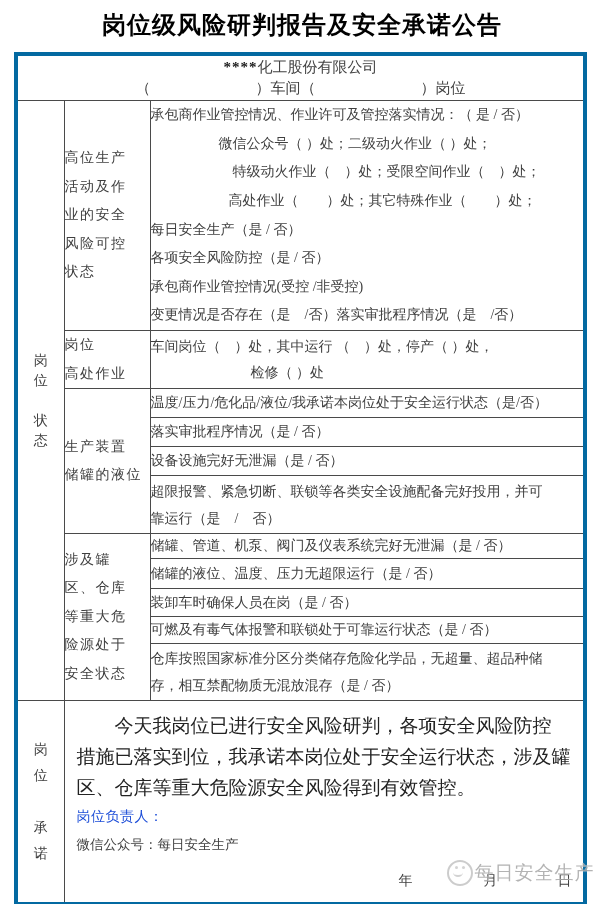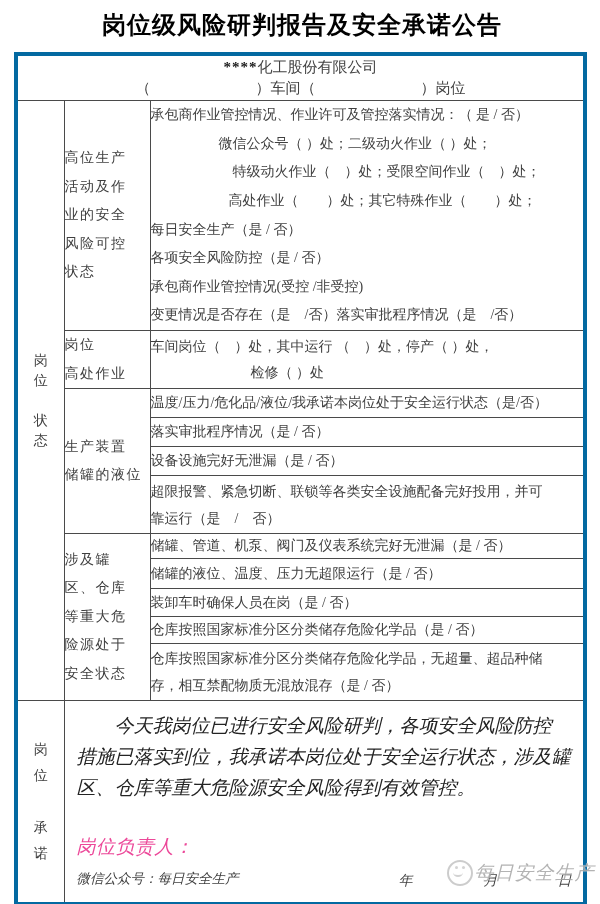--- a/index.html
+++ b/index.html
@@ -43,26 +43,26 @@
   td.cell-s1{vertical-align:top;padding:3px 6px 0 10px;line-height:28.6px;height:229px;}
   .ind-a{padding-left:68px;}
   .ind-b{padding-left:82px;}
   .ind-c{padding-left:78px;}
   td.cell-s2{vertical-align:top;padding:5px 6px 0 10px;line-height:26px;height:53px;}
   .ind-d{padding-left:100px;}
   td.row-cell{padding-left:10px;padding-right:6px;}
   td.row-two{white-space:pre-line;line-height:27px;}
   
   td.commit-cell{vertical-align:top;padding:0;height:192px;}
-  .commit-inner{position:relative;height:192px;width:100%;font-style:italic;}
+  .commit-inner{position:relative;height:192px;width:100%;}
   .commit-para{
     white-space:pre-line;font-size:19px;line-height:31px;color:#232323;
     margin:9px 6px 0 12px;text-indent:38px;width:500px;
   }
-  .manager-line{font-size:19px;color:#ec4899;margin:31px 0 0 12px;letter-spacing:0.5px;}
+  .manager-line{font-size:14px;color:#1d4ed8;margin:5px 0 0 12px;letter-spacing:0.5px;}
   .wechat-line{font-size:13.5px;color:#3f3f3f;margin:10px 0 0 12px;}
   .dateline span{position:absolute;top:162px;font-size:14px;color:#3f3f3f;}
   .d-year{left:334px;}
   .d-month{left:419px;}
   .d-day{left:493px;}
   .watermark{
     position:absolute;left:382px;top:150px;display:flex;align-items:center;
     opacity:0.88;pointer-events:none;justify-content:flex-end;
   }
   .wm-circle{
@@ -159,21 +159,21 @@
 安全状态</td>
     <td class="row-cell" style="height:24px">储罐、管道、机泵、阀门及仪表系统完好无泄漏（是 / 否）</td>
   </tr>
   <tr>
     <td class="row-cell" style="height:29px">储罐的液位、温度、压力无超限运行（是 / 否）</td>
   </tr>
   <tr>
     <td class="row-cell" style="height:27px">装卸车时确保人员在岗（是 / 否）</td>
   </tr>
   <tr>
-    <td class="row-cell" style="height:26px">仓库按照国家标准分区分类储存危险化学品（是 / 否）</td>
+    <td class="row-cell" style="height:26px">可燃及有毒气体报警和联锁处于可靠运行状态（是 / 否）</td>
   </tr>
   <tr>
     <td class="row-cell row-two" style="height:56px">仓库按照国家标准分区分类储存危险化学品，无超量、超品种储
 存，相互禁配物质无混放混存（是 / 否）</td>
   </tr>
 
   <tr>
     <td class="side side-commit">岗
 位
 

